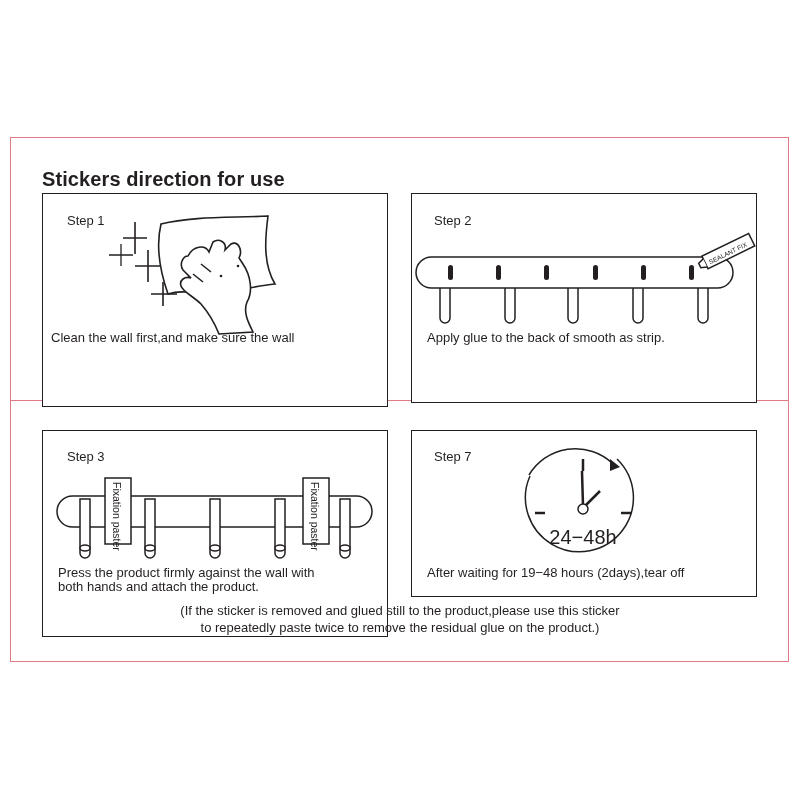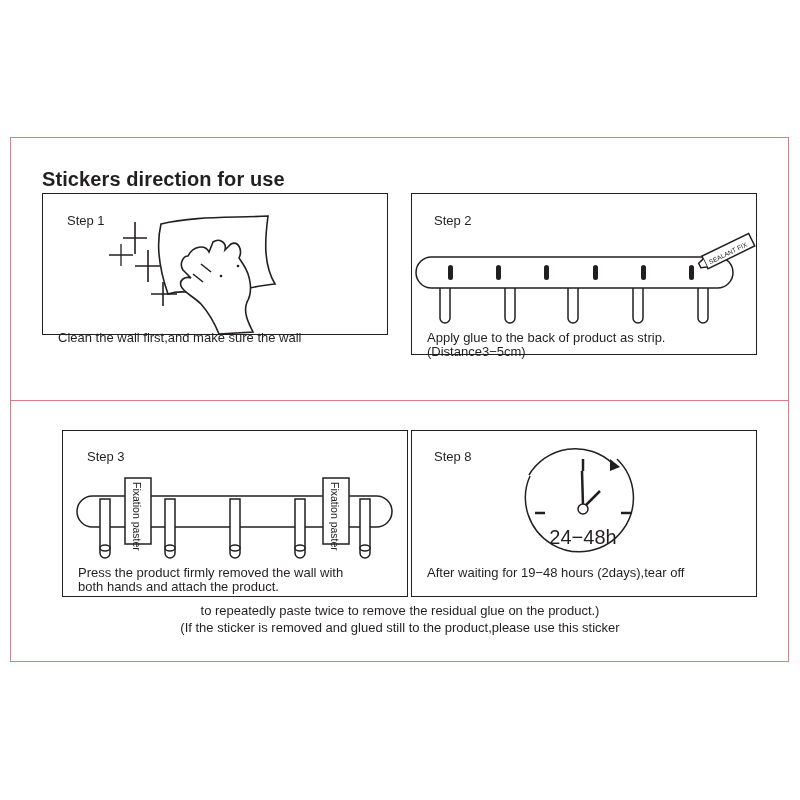--- a/index.html
+++ b/index.html
@@ -14,44 +14,44 @@
   .note{position:absolute;left:0;width:800px;text-align:center;font-size:13px;line-height:17px;top:602px;}
 </style>
 </head>
 <body>
 
 <div class="frame"></div>
 <div class="hdivider"></div>
 
 <div class="title">Stickers direction for use</div>
 
-<div class="box" style="left:42px;top:193px;width:346px;height:142px;">
+<div class="box" style="left:42px;top:193px;width:346px;height:214px;">
   <div class="step" style="left:24px;top:19px;">Step 1</div>
   <svg width="346" height="174" style="left:0;top:0;">
     <g fill="none" stroke="#231f20" stroke-width="1.6">
 
       <path d="M92 28 L92 60 M80 44 L104 44"></path>
       <path d="M78 50 L78 72 M66 61 L90 61" stroke-width="1.3"></path>
       <path d="M105 56 L105 88 M92 72 L118 72"></path>
       <path d="M120 88 L120 112 M108 100 L134 100"></path>
 
       <path d="M118 30 C150 22 190 24 225 22 C222 45 220 70 232 90 C210 92 190 98 170 102 C155 100 140 95 125 100 C118 80 112 55 118 30 Z" fill="#fff"></path>
 
       <path d="M145 62 C150 52 162 50 166 58 L170 48 C176 44 184 48 182 56 L188 50 C195 46 200 56 196 64 L200 70 C208 82 210 98 204 108 C200 118 205 128 210 138 L176 140 C172 130 165 118 158 110 C150 102 140 98 138 92 C136 86 142 82 148 84 L140 76 C136 70 140 62 145 62 Z" fill="#fff"></path>
       <path d="M150 80 L160 88 M158 70 L168 78"></path>
     </g>
     <circle cx="178" cy="82" r="1.3" fill="#231f20"></circle>
     <circle cx="195" cy="72" r="1.3" fill="#231f20"></circle>
   </svg>
-  <div class="desc" style="left:15px;top:137px;">
+  <div class="desc" style="left:8px;top:137px;">
     <div>Clean the wall first,and make sure the wall</div>
   </div>
 </div>
 
-<div class="box" style="left:411px;top:193px;width:346px;height:162px;">
+<div class="box" style="left:411px;top:193px;width:346px;height:210px;">
   <div class="step" style="left:22px;top:19px;">Step 2</div>
   <svg width="346" height="174" style="left:0;top:0;">
     <g fill="none" stroke="#231f20" stroke-width="1.5">
       <rect x="4" y="63" width="317" height="31" rx="15.5" fill="#fff"></rect>
       <path d="M28 94 L28 124 A5 5 0 0 0 38 124 L38 94"></path>
       <path d="M93 94 L93 124 A5 5 0 0 0 103 124 L103 94"></path>
       <path d="M156 94 L156 124 A5 5 0 0 0 166 124 L166 94"></path>
       <path d="M221 94 L221 124 A5 5 0 0 0 231 124 L231 94"></path>
       <path d="M286 94 L286 124 A5 5 0 0 0 296 124 L296 94"></path>
 
@@ -64,26 +64,25 @@
     <g fill="#231f20">
       <rect x="36" y="71" width="5" height="15" rx="2.5"></rect>
       <rect x="84" y="71" width="5" height="15" rx="2.5"></rect>
       <rect x="132" y="71" width="5" height="15" rx="2.5"></rect>
       <rect x="181" y="71" width="5" height="15" rx="2.5"></rect>
       <rect x="229" y="71" width="5" height="15" rx="2.5"></rect>
       <rect x="277" y="71" width="5" height="15" rx="2.5"></rect>
     </g>
   </svg>
   <div class="desc" style="left:15px;top:137px;">
-    <div>Apply glue to the back of product as strip.</div>
-    <div>(Distance3−5cm)</div>
+    <div>Apply glue to the back of smooth as strip.</div>
   </div>
 </div>
 
-<div class="box" style="left:42px;top:430px;width:346px;height:167px;margin-left:20px;">
+<div class="box" style="left:42px;top:430px;width:346px;height:207px;">
   <div class="step" style="left:24px;top:18px;">Step 3</div>
   <svg width="346" height="167" style="left:0;top:0;">
     <g fill="none" stroke="#231f20" stroke-width="1.5">
       <rect x="14" y="65" width="315" height="31" rx="15.5" fill="#fff"></rect>
       <g fill="#fff">
         <path d="M37 68 L37 122 A5 5 0 0 0 47 122 L47 68 Z"></path>
           <ellipse cx="42" cy="117" rx="5" ry="3"></ellipse>
         <path d="M102 68 L102 122 A5 5 0 0 0 112 122 L112 68 Z"></path>
           <ellipse cx="107" cy="117" rx="5" ry="3"></ellipse>
         <path d="M167 68 L167 122 A5 5 0 0 0 177 122 L177 68 Z"></path>
@@ -93,27 +92,27 @@
         <path d="M297 68 L297 122 A5 5 0 0 0 307 122 L307 68 Z"></path>
           <ellipse cx="302" cy="117" rx="5" ry="3"></ellipse>
         <rect x="62" y="47" width="26" height="66"></rect>
         <rect x="260" y="47" width="26" height="66"></rect>
       </g>
     </g>
     <text transform="translate(70,51) rotate(90)" font-family="Liberation Sans, sans-serif" font-size="10.5" fill="#231f20">Fixation paster</text>
     <text transform="translate(268,51) rotate(90)" font-family="Liberation Sans, sans-serif" font-size="10.5" fill="#231f20">Fixation paster</text>
   </svg>
   <div class="desc" style="left:15px;top:135px;">
-    <div>Press the product firmly removed the wall with</div>
+    <div>Press the product firmly against the wall with</div>
     <div>both hands and attach the product.</div>
   </div>
 </div>
 
 <div class="box" style="left:411px;top:430px;width:346px;height:167px;">
-  <div class="step" style="left:22px;top:18px;">Step 8</div>
+  <div class="step" style="left:22px;top:18px;">Step 7</div>
   <svg width="346" height="167" style="left:0;top:0;">
     <g fill="none" stroke="#231f20" stroke-width="1.5">
       <path d="M205 28 A54 54 0 1 1 118 45"></path>
       <path d="M205 28 A54 54 0 0 0 130 30" stroke="none"></path>
       <path d="M117 44 A54 54 0 0 1 200 32"></path>
     </g>
     <path d="M198 28 L208 36 L198 40 Z" fill="#231f20"></path>
     <g stroke="#231f20" stroke-width="2.5">
       <line x1="171" y1="28" x2="171" y2="40"></line>
       <line x1="123" y1="82" x2="133" y2="82"></line>
@@ -123,15 +122,15 @@
     </g>
     <circle cx="171" cy="78" r="5" fill="#fff" stroke="#231f20" stroke-width="1.5"></circle>
     <text x="171" y="113" text-anchor="middle" font-family="Liberation Sans, sans-serif" font-size="20" fill="#231f20">24−48h</text>
   </svg>
   <div class="desc" style="left:15px;top:135px;">
     <div>After waiting for 19−48 hours (2days),tear off</div>
   </div>
 </div>
 
 <div class="note">
+  <div>(If the sticker is removed and glued still to the product,please use this sticker</div>
   <div>to repeatedly paste twice to remove the residual glue on the product.)</div>
-  <div>(If the sticker is removed and glued still to the product,please use this sticker</div>
 </div>
 
 </body></html>

